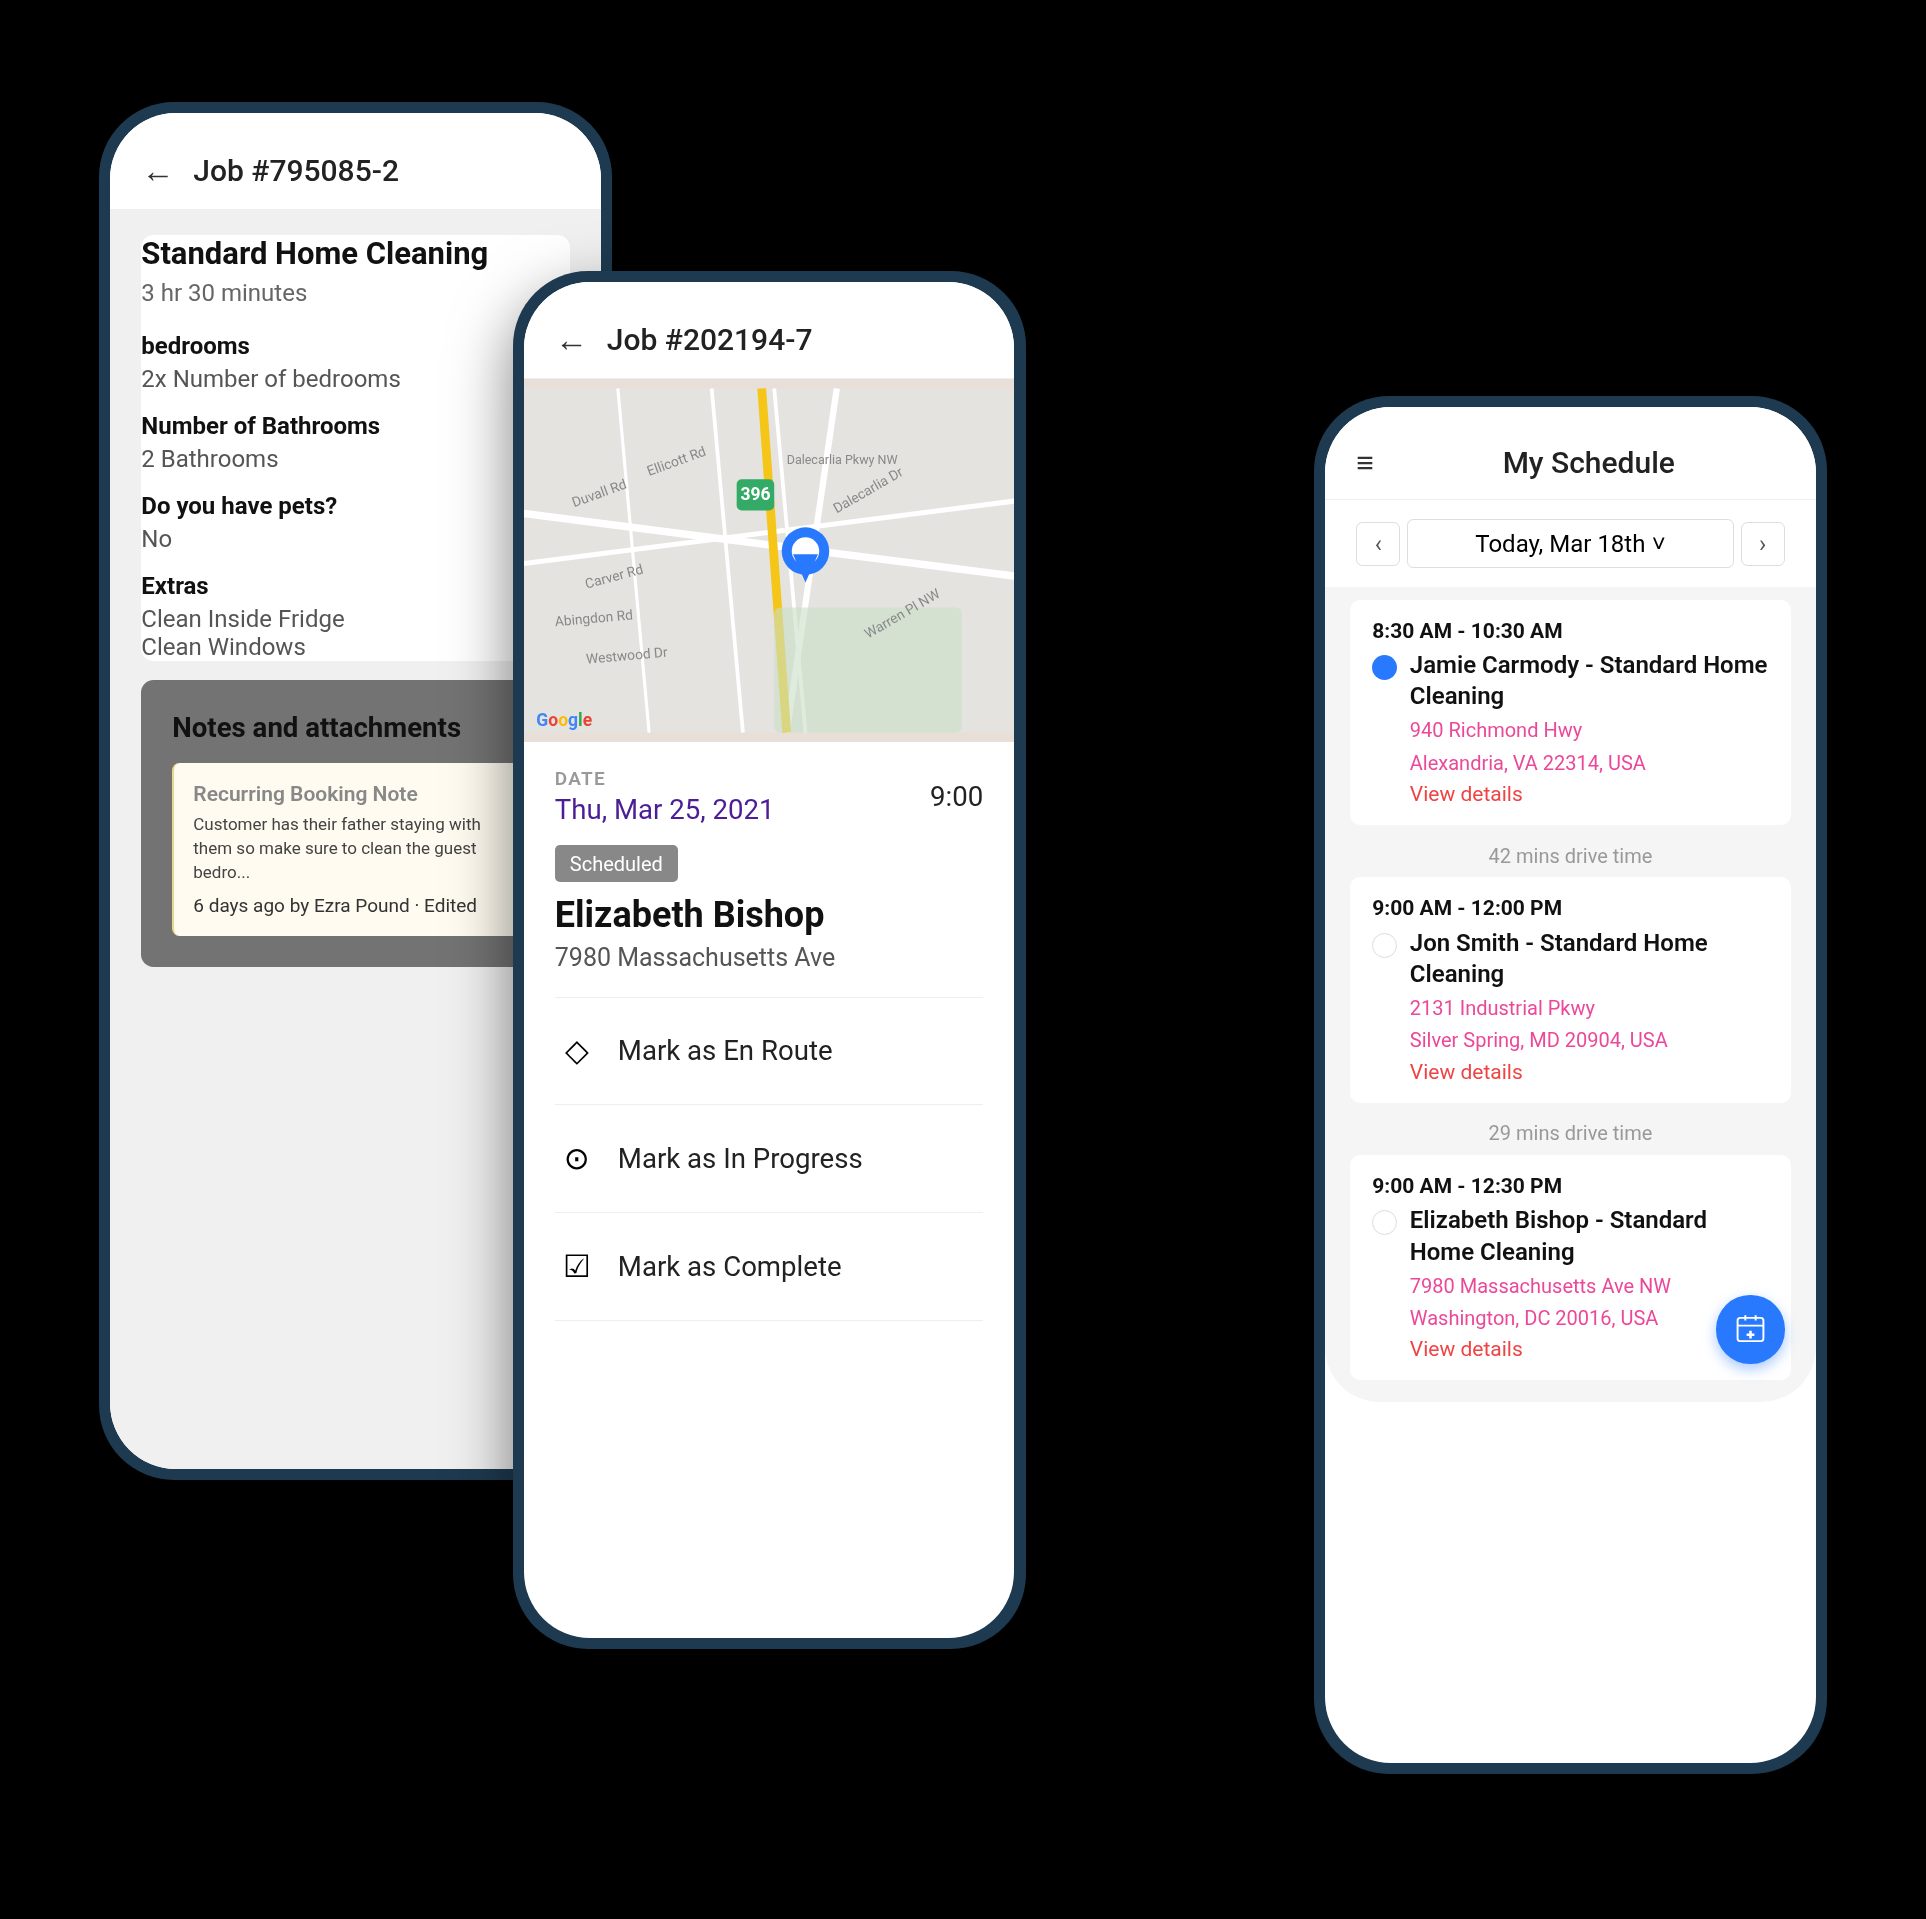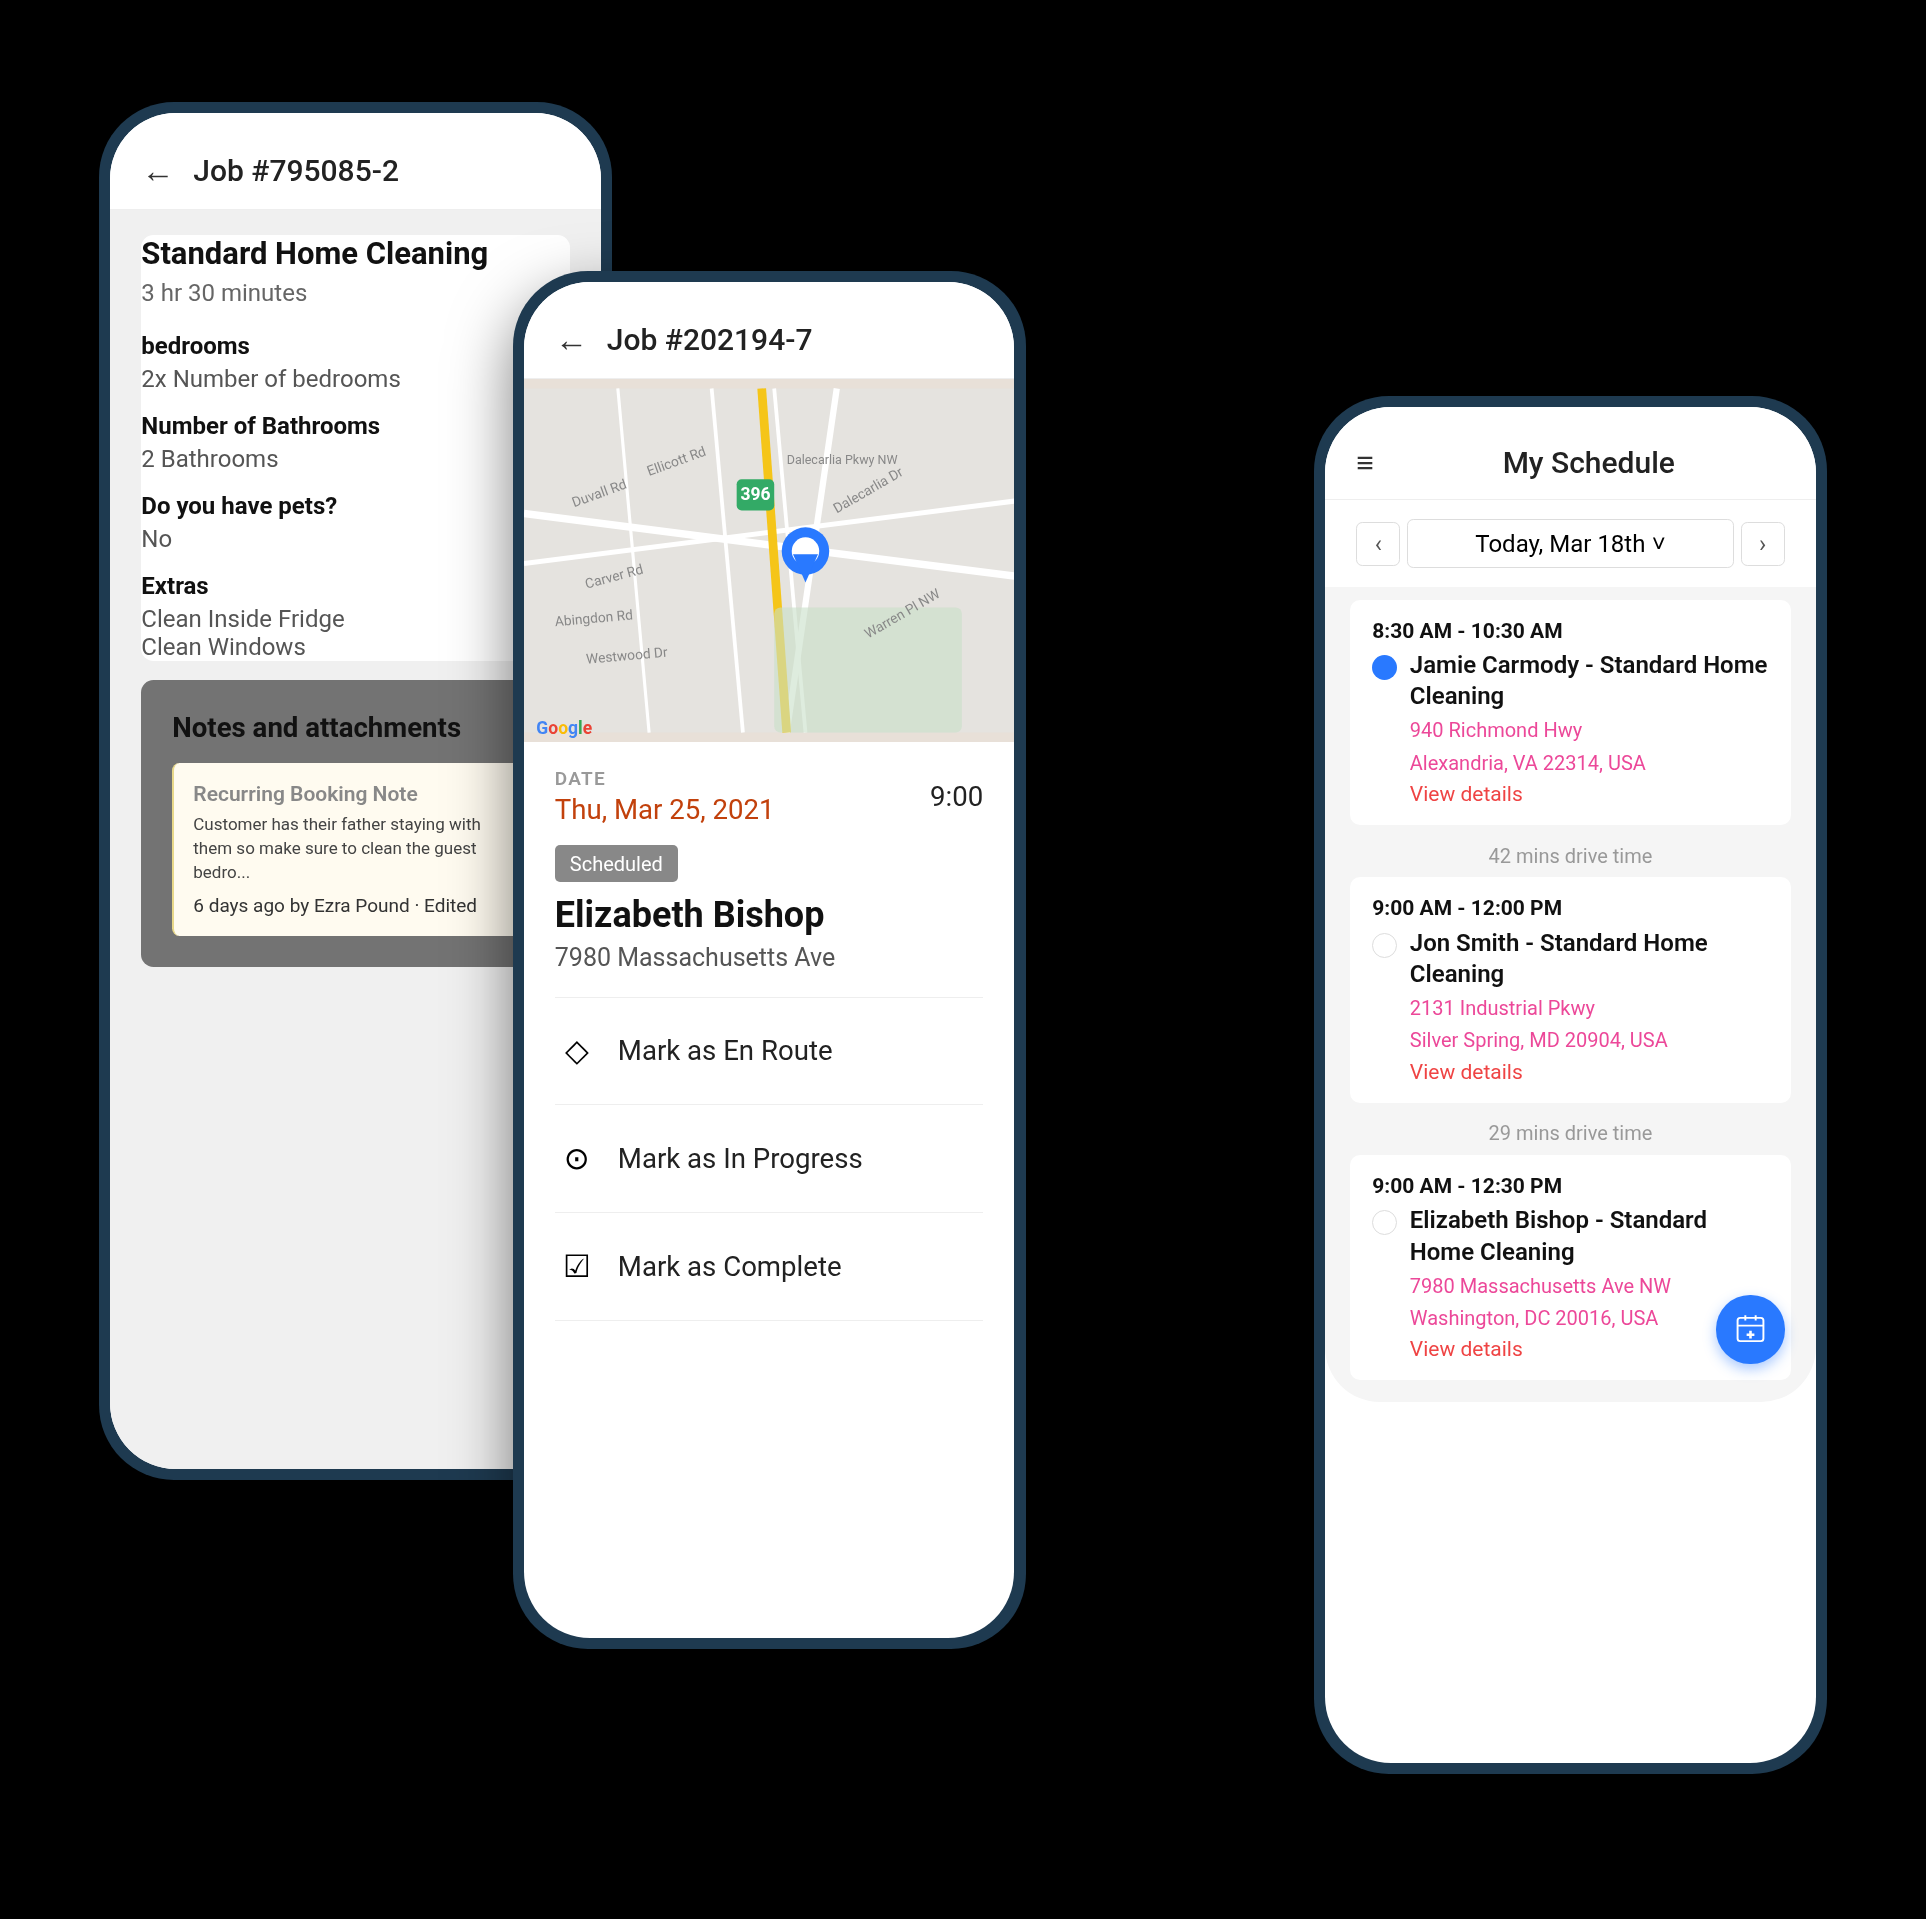--- a/index.html
+++ b/index.html
@@ -222,21 +222,21 @@
     .date-label {
       font-size: 19px;
       font-weight: 600;
       color: #999;
       letter-spacing: 1.3px;
       text-transform: uppercase;
     }
     .date-value {
       font-size: 27.6px;
       font-weight: 400;
-      color: #c2410c;
+      color: #4c1d95;
       margin-top: 3.1px;
     }
     .time-value {
       font-size: 27.6px;
       color: #222;
     }
 
     .status-badge {
       display: inline-block;
       background: #888;
@@ -420,21 +420,21 @@
       color: #fff;
       font-size: 38px;
       box-shadow: 0 5px 12.5px rgba(41,121,255,0.4);
       cursor: pointer;
       z-index: 100;
     }
 
     
     .google-logo {
       position: absolute;
-      bottom: 4px;
+      bottom: 12px;
       left: 12.5px;
       font-size: 17.5px;
       font-weight: 700;
       color: #555;
     }
     .google-logo span.g { color: #4285F4; }
     .google-logo span.o1 { color: #EA4335; }
     .google-logo span.o2 { color: #FBBC05; }
     .google-logo span.g2 { color: #4285F4; }
     .google-logo span.l { color: #34A853; }

